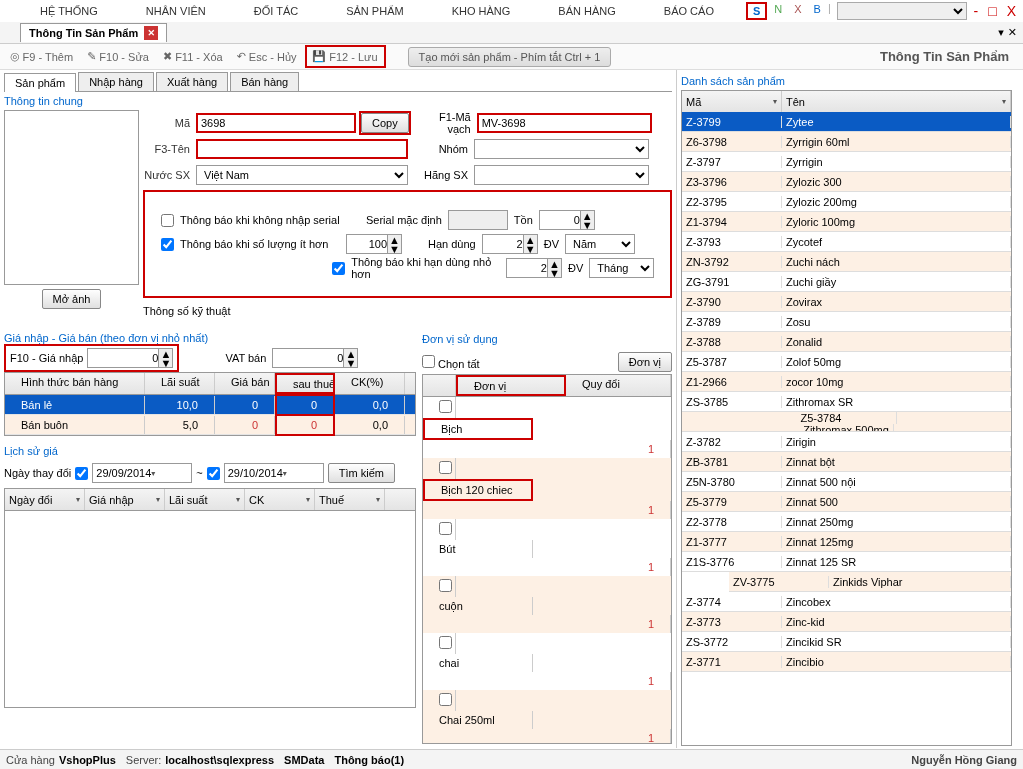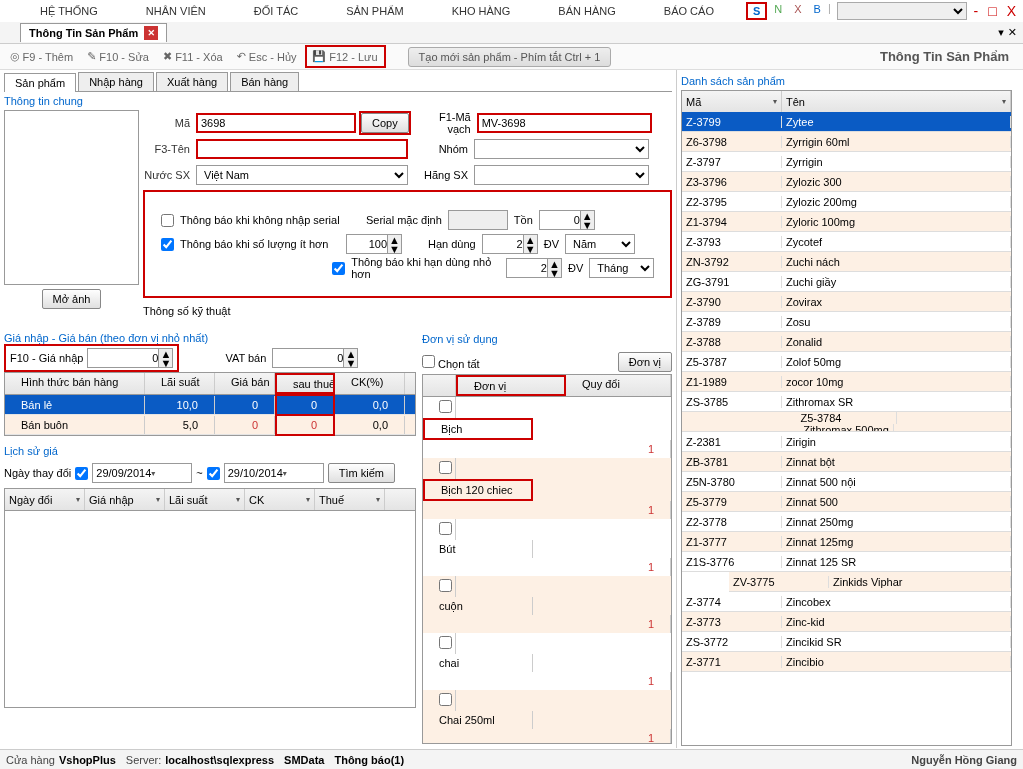--- a/index.html
+++ b/index.html
@@ -441,33 +441,33 @@
         </div>
         <div class="product-row " style="background: rgb(253, 240, 228);">
           <div style="width:100px">Z-3788</div>
           <div style="flex:1">Zonalid</div>
         </div>
         <div class="product-row ">
           <div style="width:100px">Z5-3787</div>
           <div style="flex:1">Zolof 50mg</div>
         </div>
         <div class="product-row " style="background: rgb(253, 240, 228);">
-          <div style="width:100px">Z1-1989</div>
+          <div style="width:100px">Z1-2966</div>
           <div style="flex:1">zocor 10mg</div>
         </div>
         <div class="product-row ">
           <div style="width:100px">ZS-3785</div>
           <div style="flex:1">Zithromax SR</div>
         </div>
         <div class="product-row " style="background: rgb(253, 240, 228); flex-direction: column;">
           <div style="width:100px">Z5-3784</div>
           <div style="flex:1">Zithromax 500mg</div>
         </div>
         <div class="product-row ">
-          <div style="width:100px">Z-2381</div>
+          <div style="width:100px">Z-3782</div>
           <div style="flex:1">Zirigin</div>
         </div>
         <div class="product-row " style="background: rgb(253, 240, 228);">
           <div style="width:100px">ZB-3781</div>
           <div style="flex:1">Zinnat bột</div>
         </div>
         <div class="product-row ">
           <div style="width:100px">Z5N-3780</div>
           <div style="flex:1">Zinnat 500 nội</div>
         </div>

